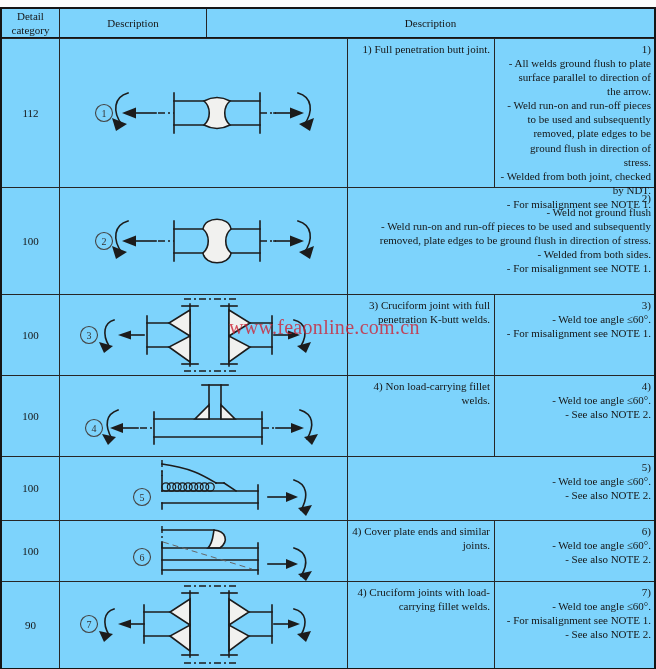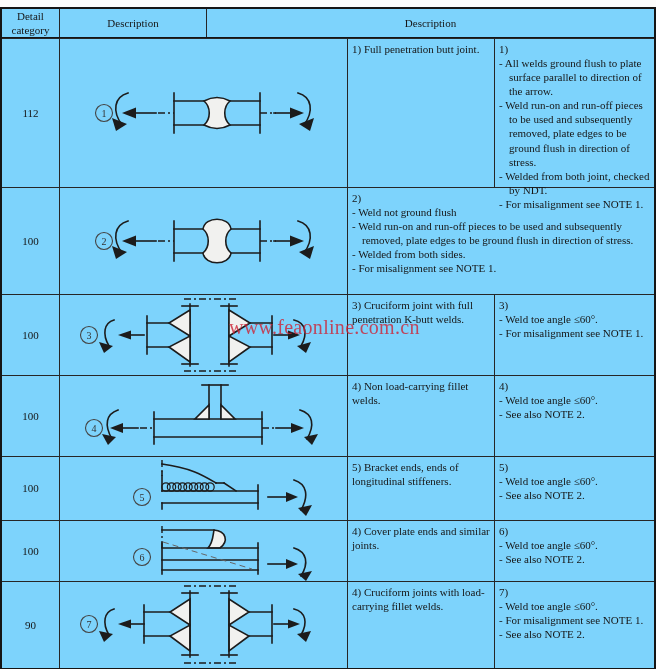--- a/index.html
+++ b/index.html
@@ -2,21 +2,21 @@
 <html><head>
 <meta charset="utf-8">
 <style>
   html,body{margin:0;padding:0;background:#ffffff;}
   .page{position:relative;width:656px;height:669px;background:#fcfcfb;
         font-family:"Liberation Serif",serif;color:#161616;overflow:hidden;}
   .tbl{position:absolute;left:0;top:7px;width:652px;background:#7dd3fc;
        border:2px solid #151515;border-bottom-width:3px;}
   .row{display:flex;border-top:1px solid #262626;}
   .row.head{border-top:none;border-bottom:1px solid #151515;}
-  .cell{box-sizing:border-box;font-size:11px;line-height:1.28;}
+  .cell{box-sizing:border-box;font-size:11px;line-height:1.28;text-align:right;}
   .c1{width:57px;display:flex;align-items:center;justify-content:center;text-align:right;}
   .c2{width:288px;border-left:1.5px solid #262626;display:flex;align-items:center;justify-content:center;}
   .c3{width:147px;border-left:1.5px solid #262626;padding:3px 4px;}
   .c4{flex:1;border-left:1.5px solid #262626;padding:3px 3px 3px 4px;}
   .head .cell{display:flex;align-items:center;justify-content:center;text-align:center;
               padding:2px 4px;height:28px;}
   .head .c1{padding:2px 2px;}
   .r1{height:148px;} .r2{height:106px;} .r3{height:80px;} .r4{height:80px;}
   .r5{height:63px;} .r6{height:60px;} .r7{height:86px;}
   .req-line{padding-left:10px;text-indent:-10px;}
@@ -218,23 +218,20 @@
           <line class="ln" x1="100" y1="33" x2="196" y2="33"></line>
             <line class="ln" x1="100" y1="45" x2="196" y2="45"></line>
           <line class="ln" x1="100" y1="45" x2="100" y2="51"></line>
           <line class="ln" x1="196" y1="27" x2="196" y2="51"></line>
           <line class="ln" x1="206" y1="39" x2="224" y2="39"></line>
             <polygon class="ah" points="236,39 224,34 224,44"></polygon>
           <path class="ln" d="M232,22 C245,26 247,38 239,52"></path>
             <polygon class="ah" points="244,58 236,50 250,47"></polygon>
         </svg>
       </div>
-      <div class="cell c3">
-        <div class="desc-text">5) Bracket ends, ends of longitudinal stiffeners.</div>
-      </div>
       <div class="cell c4">
           <div class="req-line">5)</div>
           <div class="req-line">- Weld toe angle ≤60°.</div>
           <div class="req-line">- See also NOTE 2.</div>
         </div>
     </div>
 
     <div class="row r6">
       <div class="cell c1">100</div>
       <div class="cell c2">

